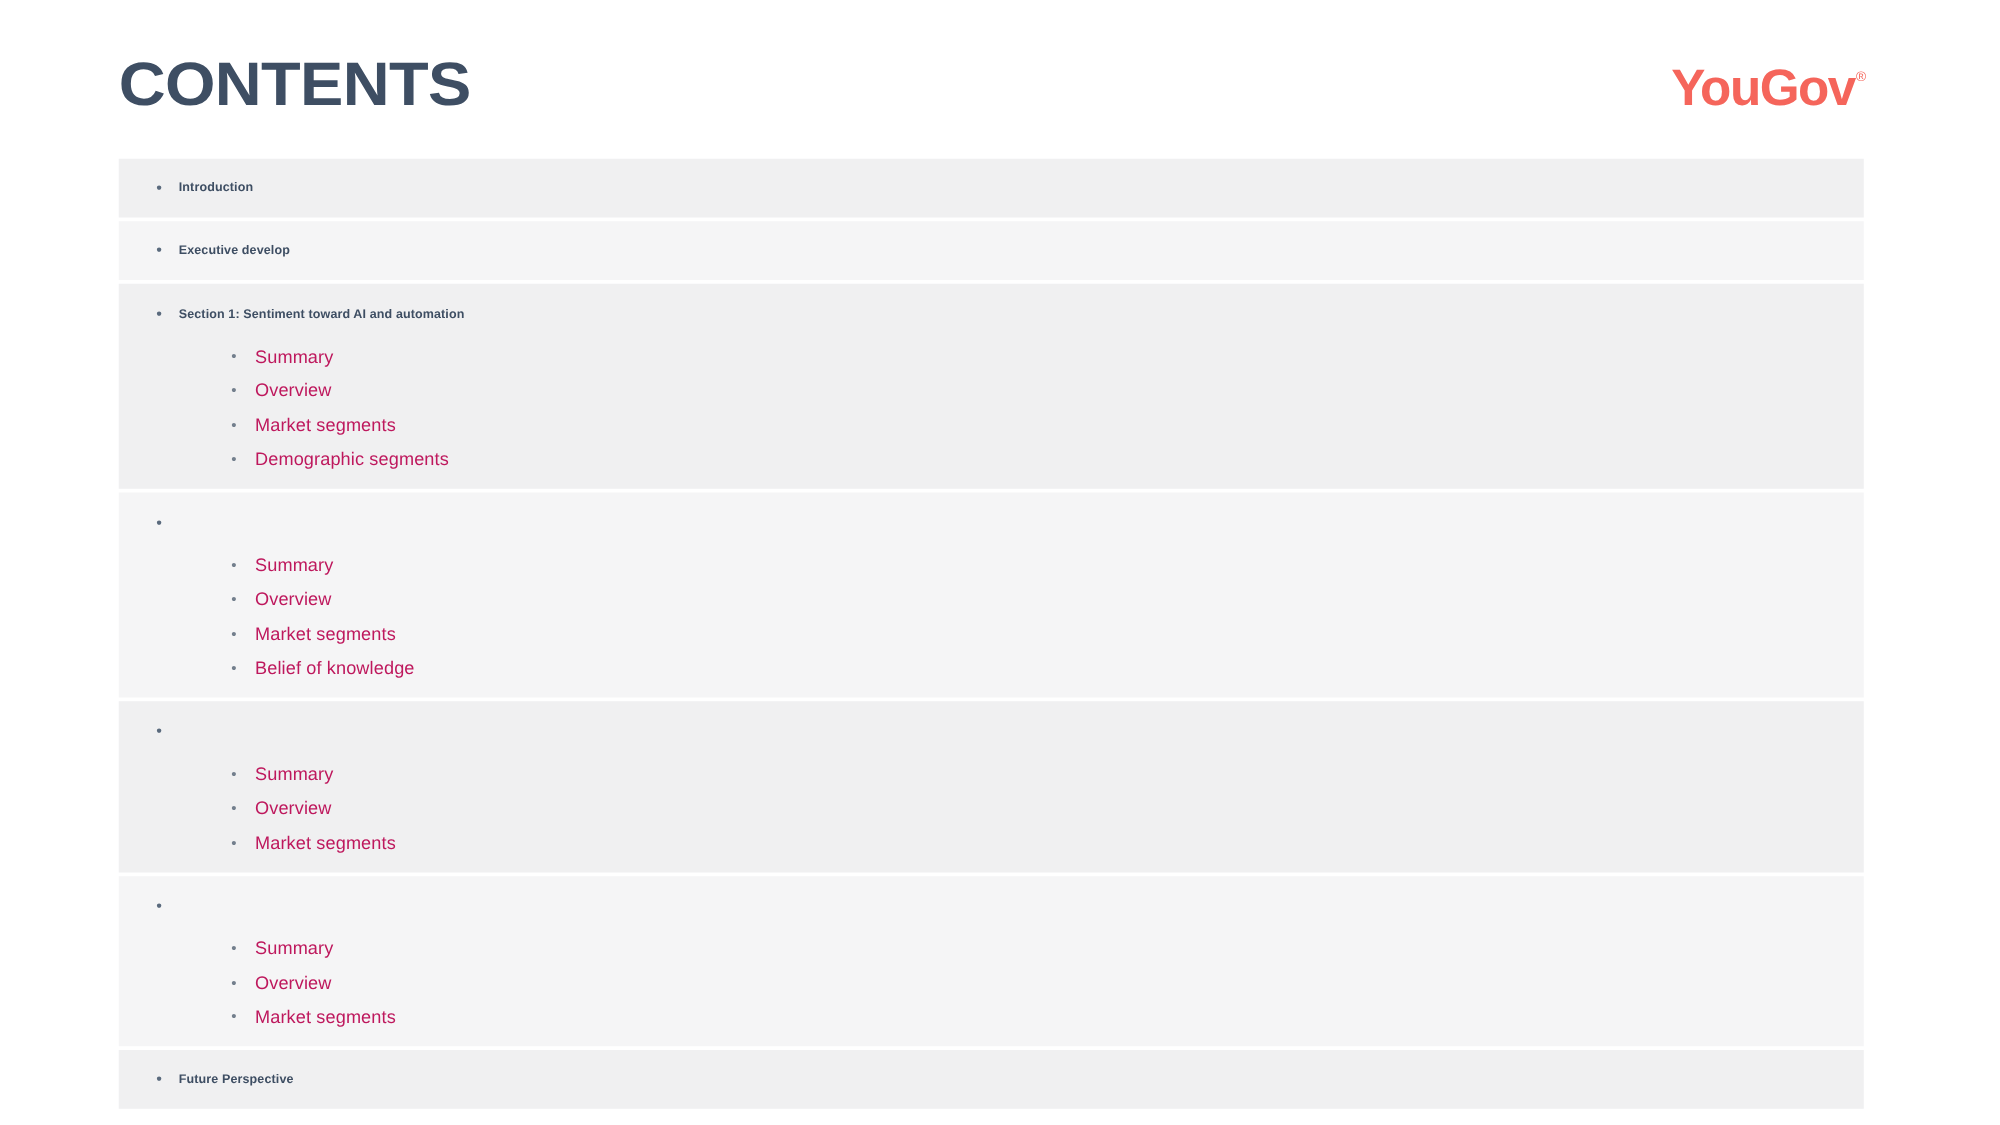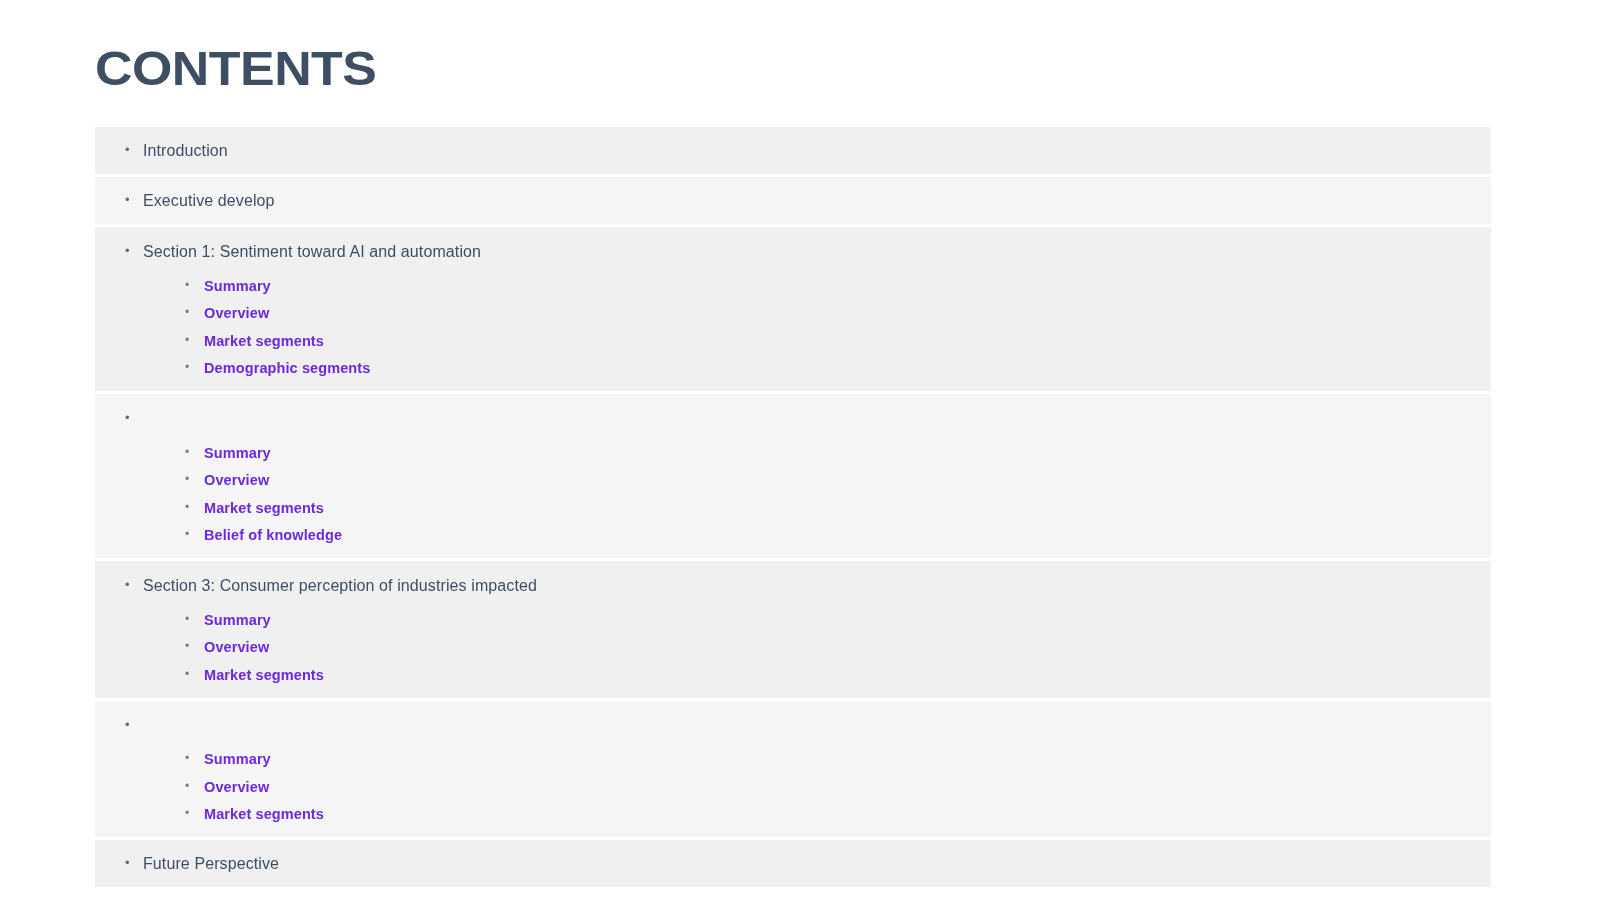--- a/index.html
+++ b/index.html
@@ -82,22 +82,22 @@
   .row-main .bullet {
     width: 18px;
     flex: 0 0 18px;
     font-size: 13px;
     color: #5a6a7d;
     line-height: 1;
     position: relative;
     top: -1px;
   }
   .row-main .label {
-    font-size: 16px;
-    font-weight: normal;
+    font-size: 10px;
+    font-weight: bold;
     color: #3e4e63;
     letter-spacing: 0.1px;
     white-space: nowrap;
   }
 
   .row-sub {
     display: flex;
     align-items: center;
     height: 27.5px;
     padding-left: 90px;
@@ -107,34 +107,37 @@
     width: 19px;
     flex: 0 0 19px;
     font-size: 12px;
     color: #737f8d;
     line-height: 1;
     position: relative;
     top: -1px;
   }
   .row-sub .label {
     font-size: 14.5px;
-    font-weight: bold;
-    color: #6d28d9;
+    font-weight: normal;
+    color: #be185d;
     letter-spacing: 0.1px;
     white-space: nowrap;
   }
 
   .subs { padding-bottom: 9px; }
   .block.has-subs .row-main { height: 45px; padding-top: 4px; }
 </style>
 </head>
 <body>
 
 <div class="header">
   <div class="page-title">CONTENTS</div>
+  <div class="logo">
+    <span>YouGov</span><span class="reg">®</span>
+  </div>
 </div>
 
 <div class="contents" id="contents-list">
     <div class="block shade-a">
       <div class="row-main">
         <span class="bullet">•</span>
         <span class="label">Introduction</span>
       </div>
     </div>
     <div class="block shade-b">
@@ -186,21 +189,20 @@
         </div>
         <div class="row-sub">
           <span class="bullet">•</span>
           <span class="label">Belief of knowledge</span>
         </div>
       </div>
     </div>
     <div class="block shade-a has-subs">
       <div class="row-main">
         <span class="bullet">•</span>
-        <span class="label">Section 3: Consumer perception of industries impacted</span>
       </div>
       <div class="subs">
         <div class="row-sub">
           <span class="bullet">•</span>
           <span class="label">Summary</span>
         </div>
         <div class="row-sub">
           <span class="bullet">•</span>
           <span class="label">Overview</span>
         </div>

